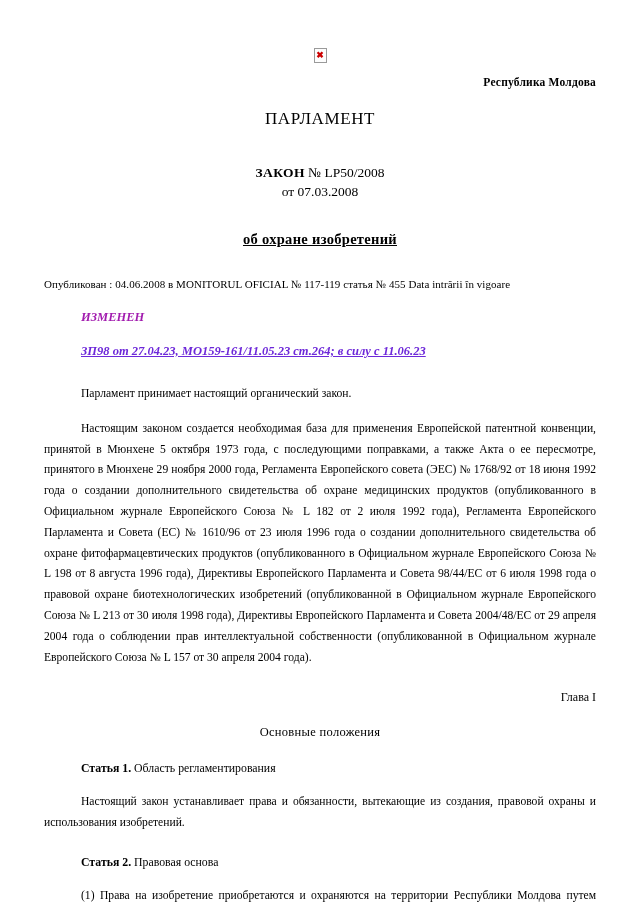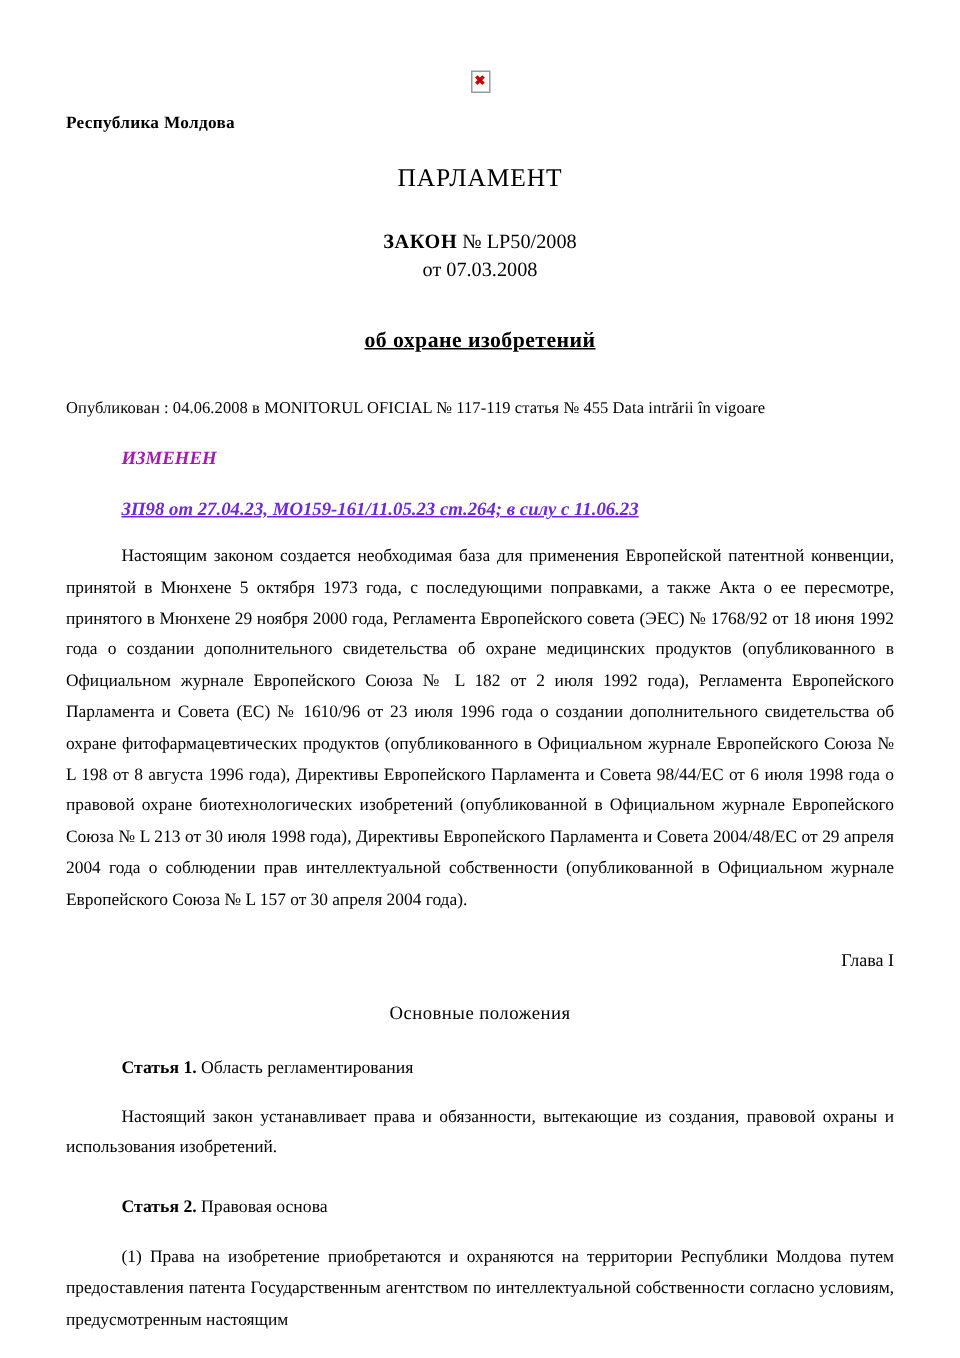--- a/index.html
+++ b/index.html
@@ -47,36 +47,36 @@
     transform: translate(-50%, -50%);
     font-size: 9px;
     line-height: 9px;
     color: #cc0000;
     font-family: "Liberation Sans", sans-serif;
     font-weight: bold;
   }
 
   
   .country {
-    text-align: left;
+    text-align: right;
     font-weight: bold;
     font-size: 11.5px;
     letter-spacing: 0.2px;
     margin-top: 9px;
   }
   .institution {
     text-align: center;
     font-size: 17px;
     letter-spacing: 0.6px;
     margin-top: 21px;
   }
   .law-number {
     text-align: center;
     font-size: 13.5px;
-    margin-top: 24px;
+    margin-top: 36px;
   }
   .law-number b {
     font-weight: bold;
     letter-spacing: 0.4px;
   }
   .law-date {
     text-align: center;
     font-size: 13.5px;
     margin-top: 3px;
   }
@@ -178,20 +178,21 @@
   <div class="law-date">от 07.03.2008</div>
 
   <div class="law-title">об охране изобретений</div>
 
   <div class="publication">Опубликован : 04.06.2008 в MONITORUL OFICIAL № 117-119 статья № 455 Data intrării în vigoare</div>
 
   <div class="amend-status">ИЗМЕНЕН</div>
 
   <a class="amend-link">ЗП98 от 27.04.23, МО159-161/11.05.23 ст.264; в силу с 11.06.23</a>
 
+  <p class="para first">Парламент принимает настоящий органический закон.</p>
 
   <p class="para block">Настоящим законом создается необходимая база для применения Европейской патентной конвенции, принятой в Мюнхене 5 октября 1973 года, с последующими поправками, а также Акта о ее пересмотре, принятого в Мюнхене 29 ноября 2000 года, Регламента Европейского совета (ЭЕС) № 1768/92 от 18 июня 1992 года о создании дополнительного свидетельства об охране медицинских продуктов (опубликованного в Официальном журнале Европейского Союза № L 182 от 2 июля 1992 года), Регламента Европейского Парламента и Совета (ЕС) № 1610/96 от 23 июля 1996 года о создании дополнительного свидетельства об охране фитофармацевтических продуктов (опубликованного в Официальном журнале Европейского Союза № L 198 от 8 августа 1996 года), Директивы Европейского Парламента и Совета 98/44/ЕС от 6 июля 1998 года о правовой охране биотехнологических изобретений (опубликованной в Официальном журнале Европейского Союза № L 213 от 30 июля 1998 года), Директивы Европейского Парламента и Совета 2004/48/ЕС от 29 апреля 2004 года о соблюдении прав интеллектуальной собственности (опубликованной в Официальном журнале Европейского Союза № L 157 от 30 апреля 2004 года).</p>
 
   <div class="chapter">Глава I</div>
 
   <div class="chapter-title">Основные положения</div>
 
   <div class="article-head">
     <b>Статья 1.</b>
     <span class="name">Область регламентирования</span>

